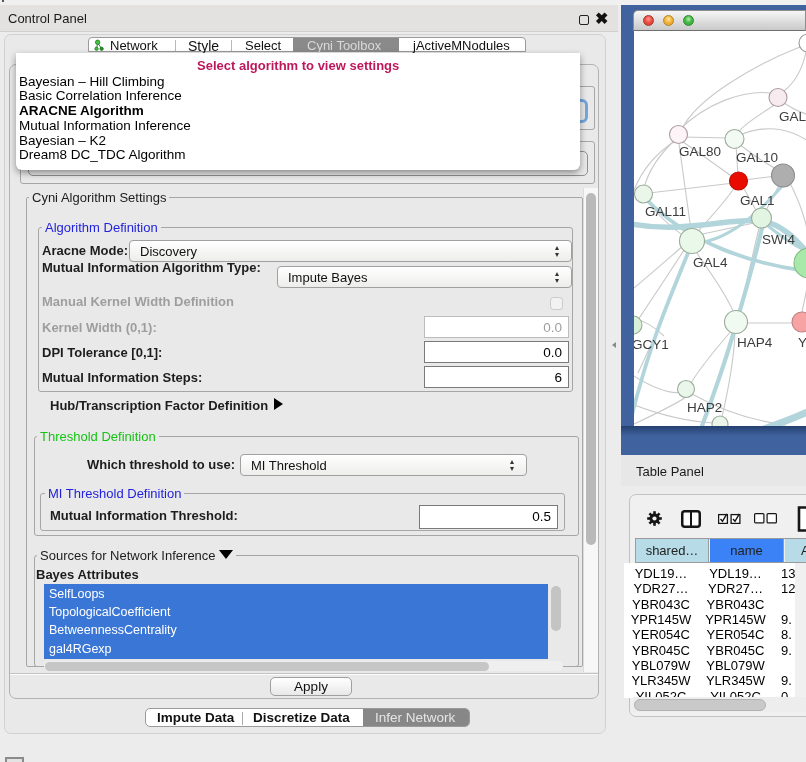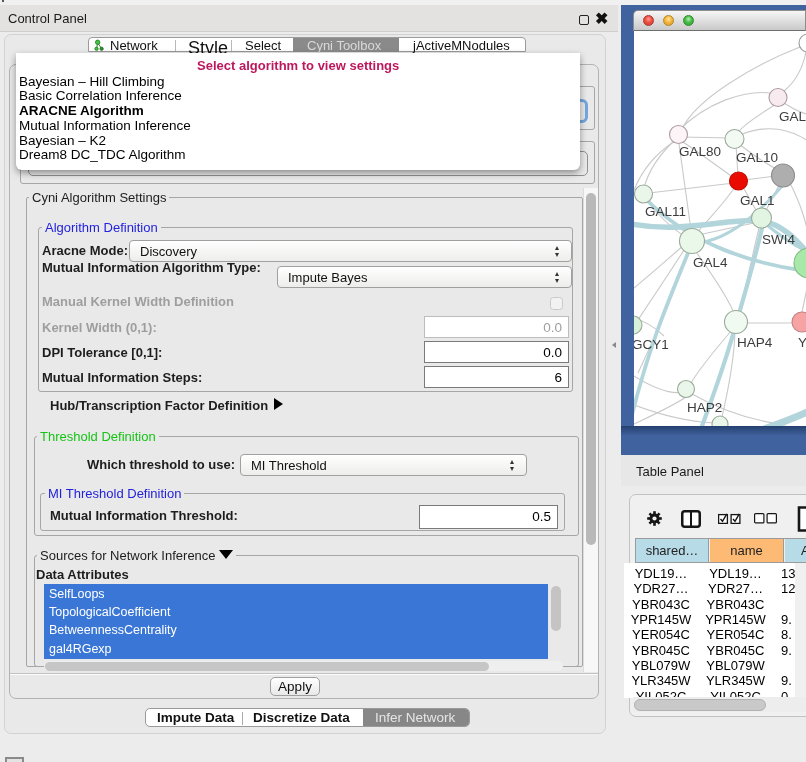--- a/index.html
+++ b/index.html
@@ -30,21 +30,21 @@
 
 <div class="a" style="left:0;top:32px;width:621px;height:730px;background:#ececec;"></div>
 
 <div class="a" style="left:4px;top:34px;width:602px;height:700px;background:#e9e9e9;border:1px solid #d2d2d2;border-radius:7px;"></div>
 
 <div class="a" style="left:9px;top:64px;width:590px;height:635px;background:#e9e9e9;border:1px solid #b3b3b3;border-radius:7px;"></div>
 
 <div id="tabstrip" class="a" style="left:88px;top:36.5px;width:438px;height:15.5px;background:#fff;border:1px solid #9b9b9b;border-radius:4px 4px 0 0;">
   <div class="a" style="left:204px;top:0;width:106px;height:14px;background:#8a8a8a;"></div>
   <div class="a tabtxt" style="left:21px;top:0px;font-size:13px;">Network</div>
-  <div class="a tabtxt" style="left:99px;top:0px;font-size:18px;">Style</div>
+  <div class="a tabtxt" style="left:99px;top:0px;font-size:14px;">Style</div>
   <div class="a tabtxt" style="left:156px;top:0px;font-size:13px;">Select</div>
   <div class="a tabtxt" style="left:218px;top:0px;font-size:13px;color:#d9d9d9;">Cyni Toolbox</div>
   <div class="a tabtxt" style="left:324px;top:0px;font-size:13px;">jActiveMNodules</div>
   <div class="a" style="left:86px;top:2px;width:1px;height:11px;background:#b9b9b9;"></div>
   <div class="a" style="left:142px;top:2px;width:1px;height:11px;background:#b9b9b9;"></div>
 
   <svg class="a" style="left:4px;top:1px;" width="13" height="13" viewBox="0 0 14 14">
     <path d="M5 4 L4 10 M5 4 L9 10" stroke="#2a7a2a" stroke-width="1" fill="none"></path>
     <circle cx="5" cy="3.5" r="2.4" fill="#43c543" stroke="#1d701d" stroke-width="0.8"></circle>
     <circle cx="3.8" cy="10.5" r="1.8" fill="#43c543" stroke="#1d701d" stroke-width="0.8"></circle>
@@ -100,28 +100,28 @@
 
 <div class="grp" style="left:40px;top:493px;width:525px;height:38px;">
   <div class="gl" style="left:4px;color:#2222dd;">MI Threshold Definition</div>
 </div>
 <div class="lbl" style="left:50px;top:508px;">Mutual Information Threshold:</div>
 <div class="fld" style="left:419px;top:505px;width:139px;height:24px;">0.5</div>
 
 <div class="grp" style="left:34px;top:555px;width:545px;height:112px;">
   <div class="gl" style="left:2px;color:#1d1d1d;">Sources for Network Inference <span style="display:inline-block;width:0;height:0;border-left:7px solid transparent;border-right:7px solid transparent;border-top:9px solid #000;vertical-align:1px;"></span></div>
 </div>
-<div class="lbl" style="left:36px;top:567px;font-size:13px;">Data Attributes</div>
+<div class="lbl" style="left:36px;top:567px;font-size:13px;">Bayes Attributes</div>
 <div class="a" style="left:44px;top:584px;width:504px;height:75px;background:#3a76d6;color:#fff;font-size:12.5px;line-height:18.4px;padding:0.5px 0 0 5px;">SelfLoops<br>TopologicalCoefficient<br>BetweennessCentrality<br>gal4RGexp</div>
 <div class="a" style="left:550.5px;top:586px;width:10px;height:45px;background:#c4c4c4;border-radius:5px;"></div>
 <div class="a" style="left:44px;top:661px;width:519px;height:10px;background:#efefef;border-radius:5px;"></div>
 <div class="a" style="left:45px;top:661.5px;width:444px;height:9px;background:#c6c6c6;border-radius:4.5px;"></div>
 
 <div class="a" style="left:10px;top:673px;width:588px;height:2px;border-top:1px solid #c2c2c2;border-bottom:1px solid #fdfdfd;"></div>
-<div class="a" style="left:270px;top:677px;width:50px;height:19px;border:1px solid #9f9f9f;border-radius:5px;background:linear-gradient(#ffffff,#e8e8e8);text-align:center;font-size:13.5px;color:#111;padding-top:1px;">Apply</div>
+<div class="a" style="left:270px;top:677px;width:82px;height:19px;border:1px solid #9f9f9f;border-radius:5px;background:linear-gradient(#ffffff,#e8e8e8);text-align:center;font-size:13.5px;color:#111;padding-top:1px;">Apply</div>
 
 <div class="a" style="left:145px;top:708px;width:325px;height:19px;background:#fff;border:1px solid #9a9a9a;border-radius:5px;overflow:hidden;">
   <div class="a" style="left:217px;top:0;width:108px;height:19px;background:#878787;"></div>
   <div class="a" style="left:96px;top:3px;width:1px;height:13px;background:#aaa;"></div>
   <div class="a tabtxt" style="left:11px;top:1px;font-weight:bold;">Impute Data</div>
   <div class="a tabtxt" style="left:107px;top:1px;font-weight:bold;">Discretize Data</div>
   <div class="a tabtxt" style="left:229px;top:1px;color:#e6e6e6;">Infer Network</div>
 </div>
 
 <div class="a" style="left:5px;top:757px;width:19px;height:10px;border:2px solid #8a8a8a;background:#e3e3e3;"></div>
@@ -251,21 +251,21 @@
   </svg>
   <svg class="a" style="left:797px;top:506px;" width="20" height="26" viewBox="0 0 20 26">
     <path d="M2 1.5 H11 L18 8.5 V24.5 H2 Z" fill="#fff" stroke="#161616" stroke-width="2.6"></path>
     <path d="M11 1.5 V8.5 H18" fill="none" stroke="#161616" stroke-width="2"></path>
   </svg>
 </div>
 <div id="ttable">
 
   <div class="a" style="left:635px;top:538px;width:171px;height:25px;border:1px solid #9b9b9b;border-right:none;">
     <div class="a" style="left:0;top:0;width:73px;height:23px;background:#b7dbe7;border-right:1px solid #9b9b9b;text-align:center;font-size:13px;color:#222;padding-top:4px;">shared…</div>
-    <div class="a" style="left:74px;top:0;width:74px;height:23px;background:#fdba74;border-right:1px solid #9b9b9b;text-align:center;font-size:13px;color:#222;padding-top:4px;">name</div>
+    <div class="a" style="left:74px;top:0;width:74px;height:23px;background:#3b82f6;border-right:1px solid #9b9b9b;text-align:center;font-size:13px;color:#222;padding-top:4px;">name</div>
     <div class="a" style="left:149px;top:0;width:22px;height:23px;background:#b7dbe7;font-size:13px;color:#222;padding-top:4px;padding-left:16px;">A</div>
   </div>
 
   <div class="a" style="left:624px;top:563px;width:171px;height:135px;background:#fff;overflow:hidden;font-size:13px;color:#000;padding-top:14px;">
     <div class="a" style="left:0;top:3px;width:74px;text-align:center;line-height:15.35px;">YDL19…<br>YDR27…<br>YBR043C<br>YPR145W<br>YER054C<br>YBR045C<br>YBL079W<br>YLR345W<br>YIL052C</div>
     <div class="a" style="left:74px;top:3px;width:75px;text-align:center;line-height:15.35px;">YDL19…<br>YDR27…<br>YBR043C<br>YPR145W<br>YER054C<br>YBR045C<br>YBL079W<br>YLR345W<br>YIL052C</div>
     <div class="a" style="left:157px;top:3px;width:20px;line-height:15.35px;">13<br>12<br>&nbsp;<br>9.<br>8.<br>9.<br>&nbsp;<br>9.<br>0</div>
   </div>
 
   <div class="a" style="left:633px;top:697px;width:173px;height:15px;background:#ededed;"></div>

